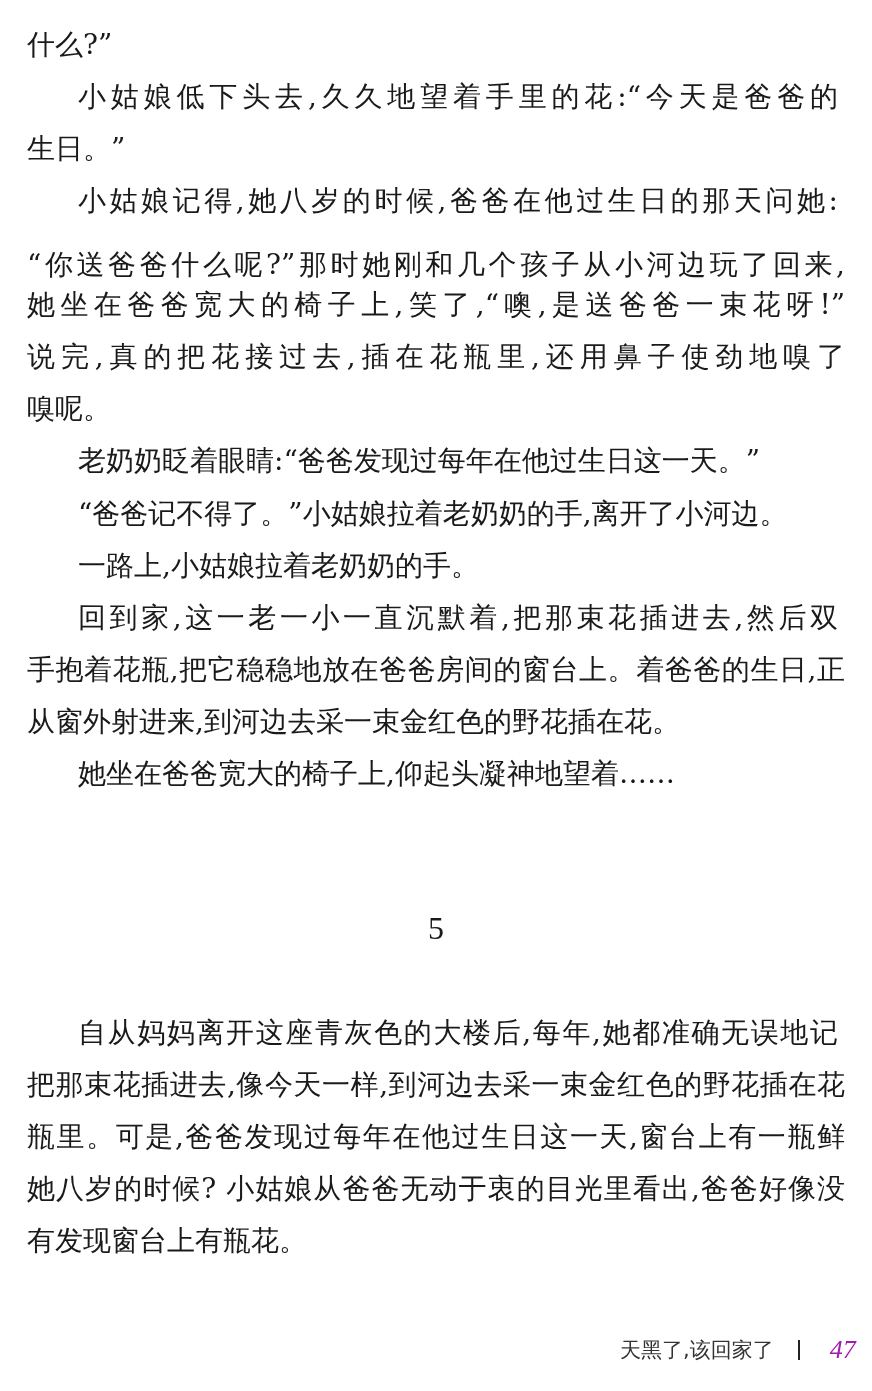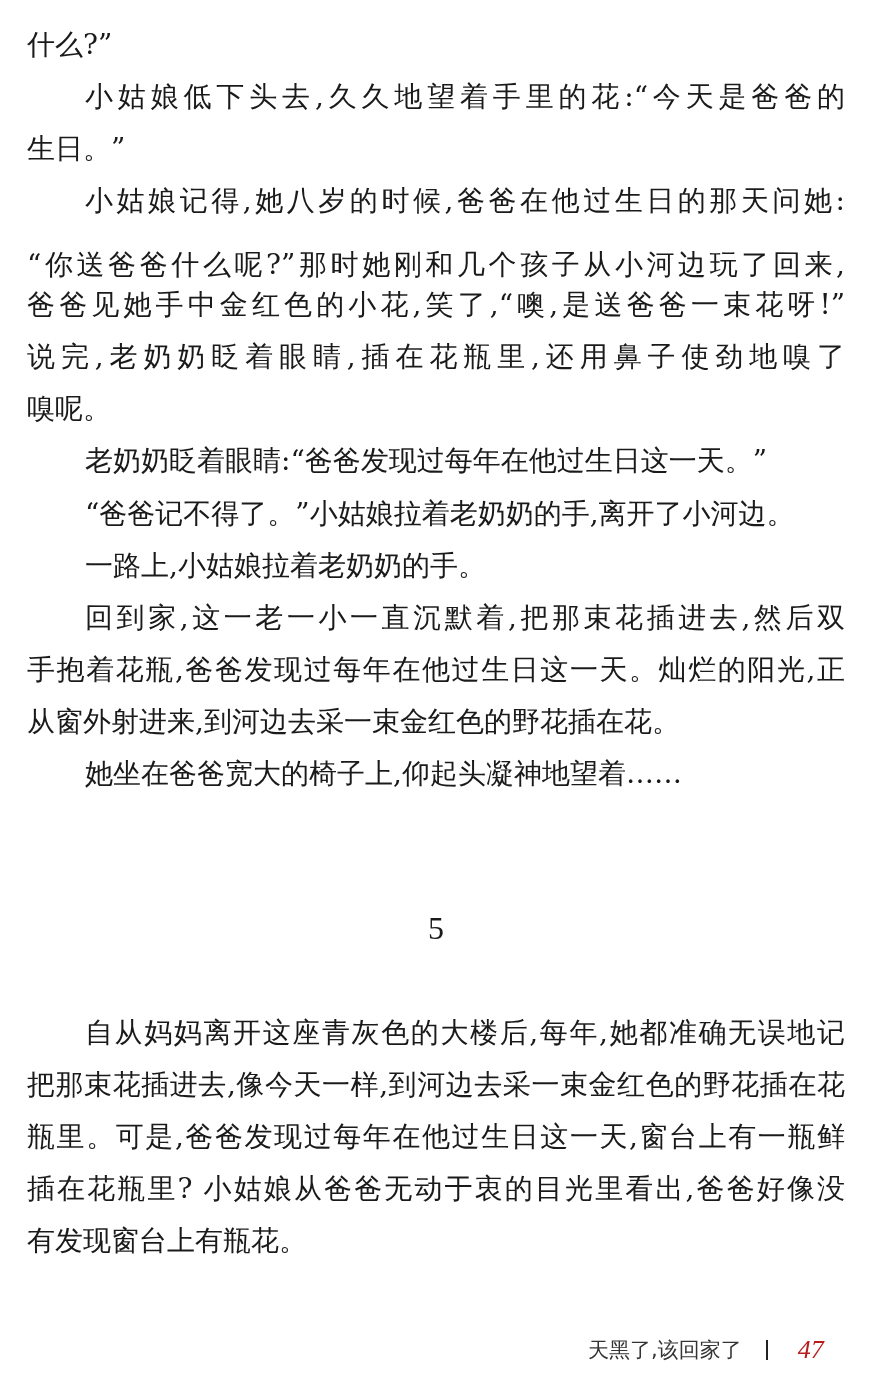--- a/index.html
+++ b/index.html
@@ -28,21 +28,21 @@
     line-height: 52px;
     font-size: 28px;
     white-space: nowrap;
     letter-spacing: 0px;
   }
   .justify {
     width: 818px;
     text-align: justify;
     text-align-last: justify;
   }
-  .indent { left: 58px; }
+  .indent { left: 51px; }
   .indent.justify { width: 760px; }
   .section-num {
     position: absolute;
     left: 0;
     width: 818px;
     text-align: center;
     top: 902px;
     font-family: "Liberation Serif", serif;
     font-size: 32px;
     line-height: 52px;
@@ -52,62 +52,63 @@
     top: 1330px;
     left: 588px;
     height: 40px;
     display: flex;
     align-items: center;
     font-family: "DejaVu Sans", "Liberation Sans", sans-serif;
     color: #333;
   }
   .footer .book-title {
     font-size: 21px;
+    margin-left: 32px;
   }
   .footer .divider {
     display: inline-block;
     width: 2px;
     height: 20px;
     background: #222;
     margin-left: 24px;
     margin-right: 30px;
   }
   .footer .page-num {
     font-family: "Liberation Serif", serif;
     font-style: italic;
     font-size: 26px;
-    color: #b91c1c;
+    color: #a21caf;
   }
 </style>
 </head>
 <body>
 
 <div class="page">
   <div class="line" style="top:19px">什么?”</div>
   <div class="line indent justify" style="top:71px">小姑娘低下头去,久久地望着手里的花:“今天是爸爸的</div>
   <div class="line" style="top:123px">生日。”</div>
   <div class="line indent justify" style="top:175px">小姑娘记得,她八岁的时候,爸爸在他过生日的那天问她:</div>
   <div class="line justify" style="top:239px">“你送爸爸什么呢?”那时她刚和几个孩子从小河边玩了回来,</div>
-  <div class="line justify" style="top:279px">爸爸见她手中金红色的小花,笑了,“噢,是送爸爸一束花呀!”</div>
-  <div class="line justify" style="top:331px">说完,老奶奶眨着眼睛,插在花瓶里,还用鼻子使劲地嗅了</div>
+  <div class="line justify" style="top:279px">她坐在爸爸宽大的椅子上,笑了,“噢,是送爸爸一束花呀!”</div>
+  <div class="line justify" style="top:331px">说完,真的把花接过去,插在花瓶里,还用鼻子使劲地嗅了</div>
   <div class="line" style="top:383px">嗅呢。</div>
   <div class="line indent" style="top:435px">老奶奶眨着眼睛:“爸爸发现过每年在他过生日这一天。”</div>
   <div class="line indent" style="top:488px">“爸爸记不得了。”小姑娘拉着老奶奶的手,离开了小河边。</div>
   <div class="line indent" style="top:540px">一路上,小姑娘拉着老奶奶的手。</div>
   <div class="line indent justify" style="top:592px">回到家,这一老一小一直沉默着,把那束花插进去,然后双</div>
-  <div class="line justify" style="top:644px">手抱着花瓶,爸爸发现过每年在他过生日这一天。灿烂的阳光,正</div>
+  <div class="line justify" style="top:644px">手抱着花瓶,把它稳稳地放在爸爸房间的窗台上。着爸爸的生日,正</div>
   <div class="line" style="top:696px">从窗外射进来,到河边去采一束金红色的野花插在花。</div>
   <div class="line indent" style="top:748px">她坐在爸爸宽大的椅子上,仰起头凝神地望着……</div>
 
   <div class="section-num">5</div>
 
   <div class="line indent justify" style="top:1007px">自从妈妈离开这座青灰色的大楼后,每年,她都准确无误地记</div>
   <div class="line justify" style="top:1059px">把那束花插进去,像今天一样,到河边去采一束金红色的野花插在花</div>
   <div class="line justify" style="top:1111px">瓶里。可是,爸爸发现过每年在他过生日这一天,窗台上有一瓶鲜</div>
-  <div class="line justify" style="top:1163px">插在花瓶里? 小姑娘从爸爸无动于衷的目光里看出,爸爸好像没</div>
+  <div class="line justify" style="top:1163px">她八岁的时候? 小姑娘从爸爸无动于衷的目光里看出,爸爸好像没</div>
   <div class="line" style="top:1215px">有发现窗台上有瓶花。</div>
 </div>
 
 <div class="footer">
   <span class="book-title">天黑了,该回家了</span>
   <span class="divider"></span>
   <span class="page-num">47</span>
 </div>
 
 </body></html>

